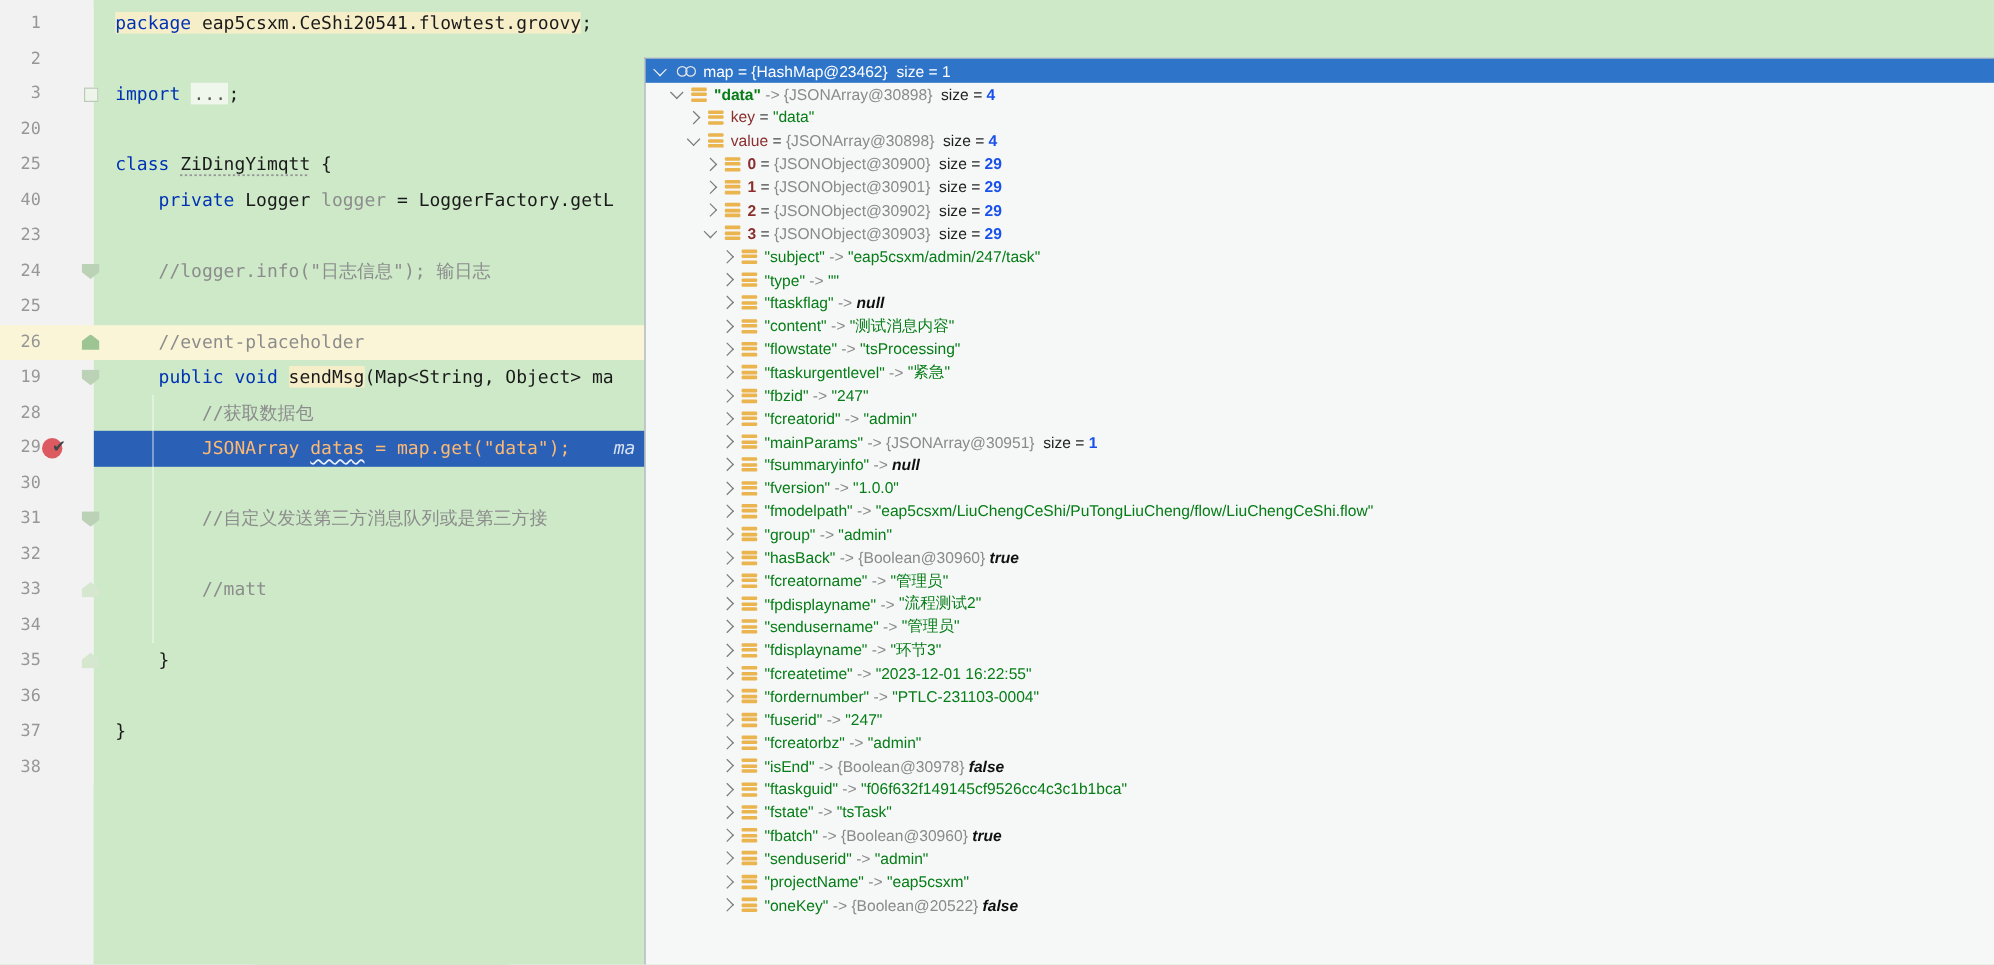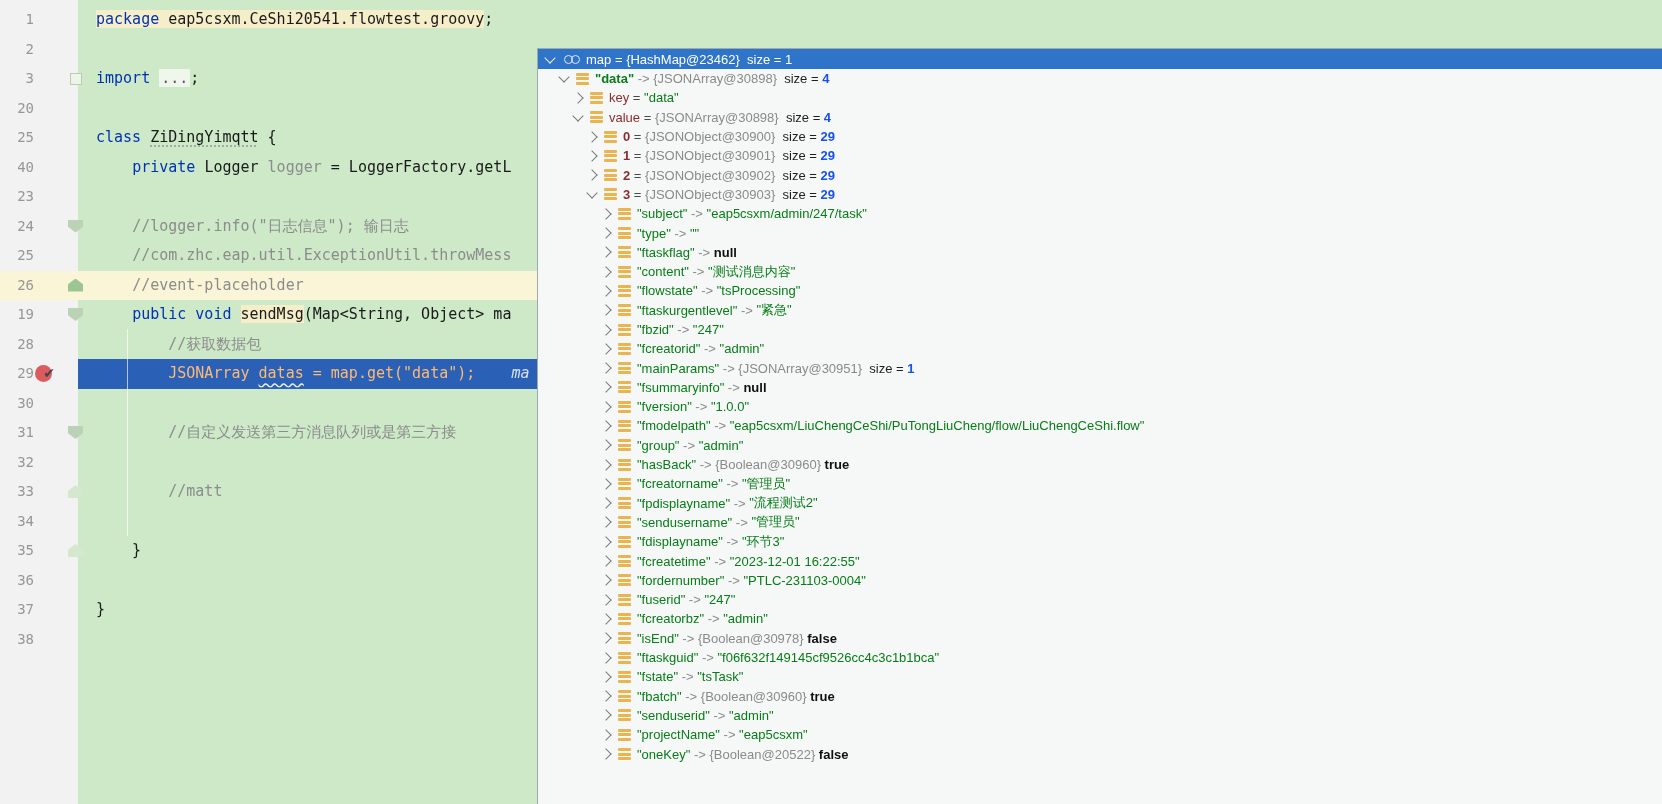--- a/index.html
+++ b/index.html
@@ -55,21 +55,21 @@
   .watch i{display:block;width:7px;height:7px;border:1.6px solid #e6e6e6;border-radius:50%;}
   .watch i+i{margin-left:-2px;}
   .ns-s{color:#067d17;}
   .ns-sb{color:#067d17;font-weight:700;}
   .ns-f{color:#8b2e2e;}
   .ns-fb{color:#8b2e2e;font-weight:700;}
   .ar{color:#8a8a8a;}
   .ar-eq{color:#4a4a4a;}
   .refv{color:#8a8a8a;}
   .vs-s{color:#067d17;}
-  .vs-k{color:#101010;font-weight:600;}
+  .vs-k{color:#101010;font-weight:600;font-style:italic;}
   .size-l{color:#1f1f1f;}
   .size-v{color:#1750eb;font-weight:600;}
 </style>
 </head>
 <body>
 
 <div class="screen">
   <div class="gutter-bg"></div>
   <div class="lines">
       <div class="line">
@@ -119,21 +119,21 @@
         <div class="gut">
           <span class="lnum">24</span>
           <span class="fi down"></span>
         </div>
         <div class="code"><span class="pl">    </span><span class="cm">//logger.info("日志信息"); 输日志</span></div>
       </div>
       <div class="line">
         <div class="gut">
           <span class="lnum">25</span>
         </div>
-        <div class="code"><span class="pl">    </span><span class="cm">//com.zhc.eap.util.ExceptionUtil.throwMess</span></div>
+        <div class="code"><span class="pl">    </span></div>
       </div>
       <div class="line cream">
         <div class="gut">
           <span class="lnum">26</span>
           <span class="fi upf"></span>
         </div>
         <div class="code"><span class="pl">    </span><span class="cm">//event-placeholder</span></div>
       </div>
       <div class="line">
         <div class="gut">

